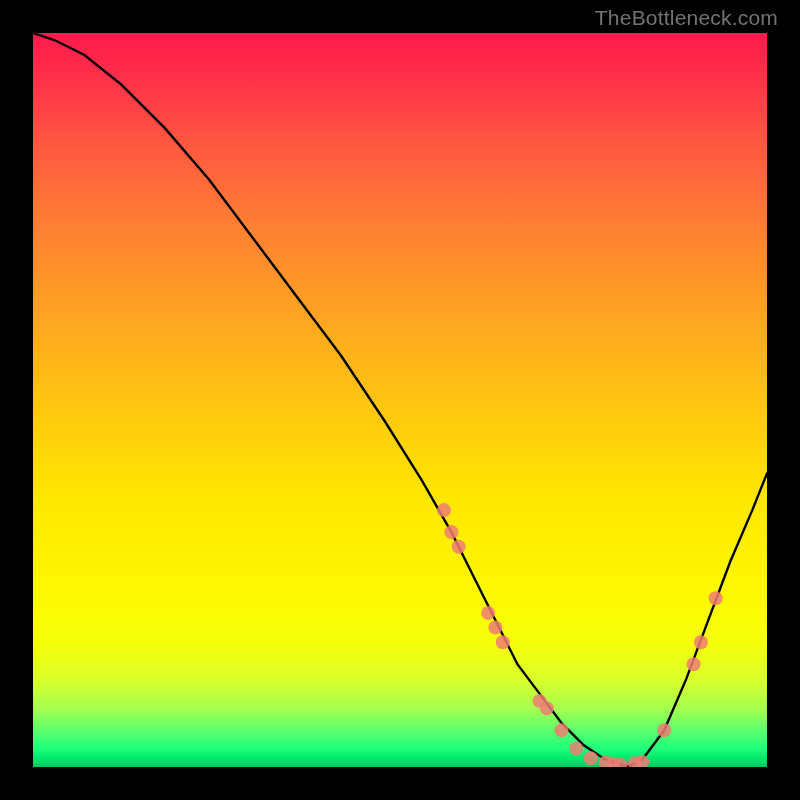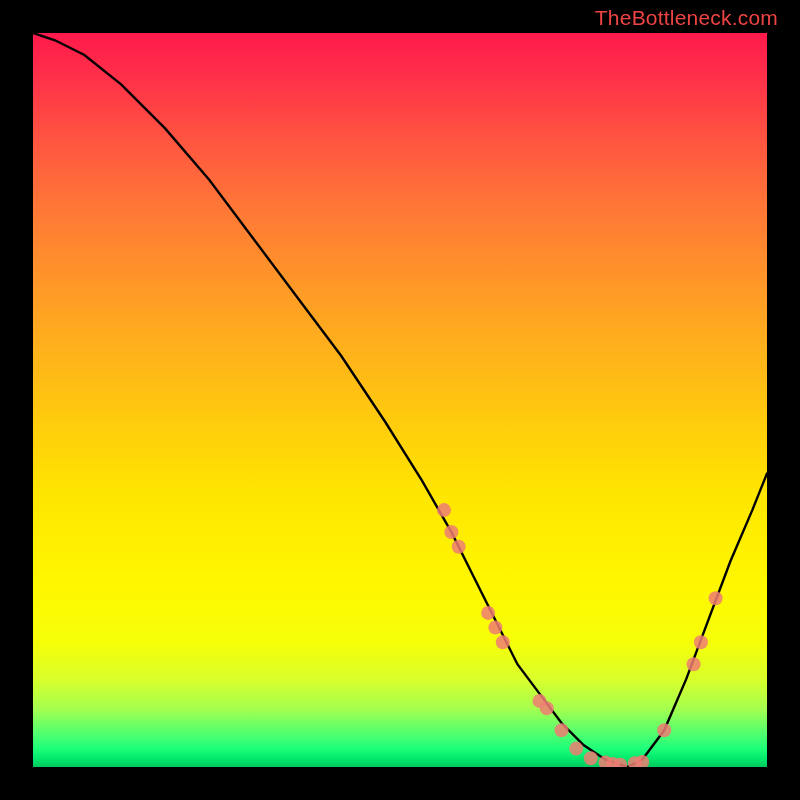--- a/index.html
+++ b/index.html
@@ -56,21 +56,21 @@
     position: absolute;
     top: 0;
     left: 0;
     width: 734px;
     height: 734px;
   }
   .watermark {
     position: absolute;
     top: 6px;
     right: 22px;
-    color: #ef4444;
+    color: #737373;
     font-size: 21px;
     font-weight: 500;
     letter-spacing: 0.2px;
     font-family: "Segoe UI", Arial, sans-serif;
   }
 </style>
 </head>
 <body>
 
 <div class="frame">

